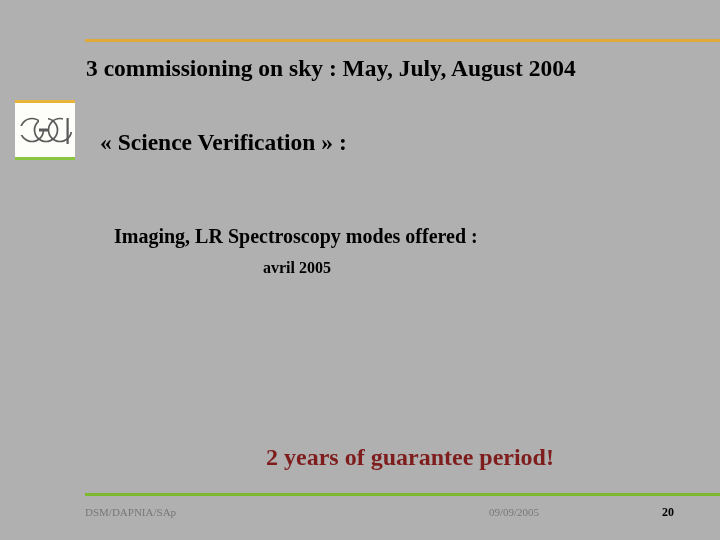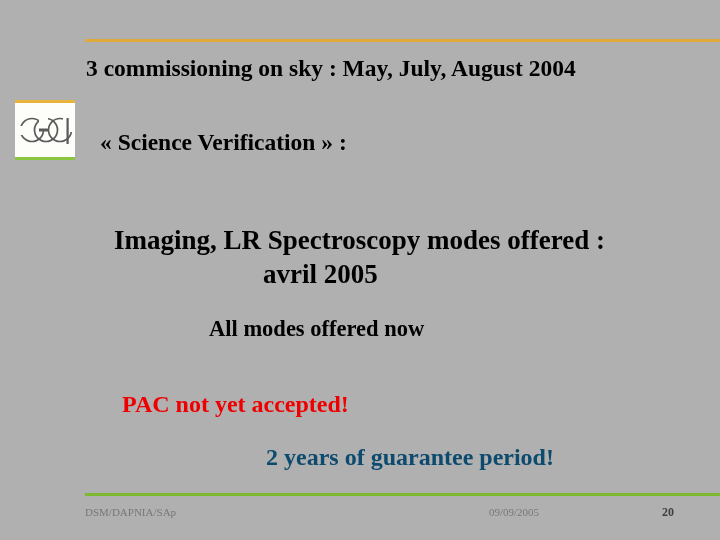--- a/index.html
+++ b/index.html
@@ -77,25 +77,25 @@
     color: #000000;
     font-weight: bold;
     font-family: "Liberation Serif", serif;
     white-space: nowrap;
     line-height: 1.05;
   }
   .l-title      { left: 86px;  top: 56px;  font-size: 23.5px; }
   .l-author     { left: 447px; top: 95px;  font-size: 17.5px; font-weight: bold; }
   .l-sv1        { left: 100px; top: 130px; font-size: 23.5px; text-align: center; }
   .l-sv2        { left: 245px; top: 166px; font-size: 23.5px; }
-  .l-img1       { left: 114px; top: 226px; font-size: 27px; text-align: right; }
-  .l-img2       { left: 263px; top: 260px; font-size: 27px; text-align: center; }
+  .l-img1       { left: 114px; top: 226px; font-size: 20px; text-align: right; }
+  .l-img2       { left: 263px; top: 260px; font-size: 16px; text-align: center; }
   .l-allmodes   { left: 209px; top: 317px; font-size: 22.5px; }
   .l-pac        { left: 122px; top: 392px; font-size: 24px; color: #ef0000; }
-  .l-guarantee  { left: 266px; top: 445px; font-size: 24px; color: #0c4a6e; }
+  .l-guarantee  { left: 266px; top: 445px; font-size: 24px; color: #7f1d1d; }
 
   
   .bottom-rule {
     position: absolute;
     left: 85px;
     top: 493px;
     width: 635px;
     height: 3px;
     background: #7db82e;
   }
@@ -104,21 +104,21 @@
     font-family: Liberation Serif, serif;
     font-size: 11px;
     color: #777777;
     white-space: nowrap;
   }
   .f-left  { left: 85px;  top: 506px; }
   .f-date  { left: 489px; top: 506px; }
   .f-page  {
     left: 662px;
     top: 505px;
-    color: #404040;
+    color: #000000;
     font-weight: bold;
     font-size: 12px;
   }
 </style>
 </head>
 <body>
 
 <div class="slide">
 
   <div class="top-rule"></div>
@@ -138,22 +138,20 @@
       <rect x="0" y="10" width="7" height="9" fill="#fdfdfa"></rect>
       <rect x="20" y="12.5" width="9" height="3" fill="#5a5a5a"></rect>
     </svg>
   </div>
 
   <div class="content">
     <div class="tline l-title">3 commissioning on sky : May, July, August 2004</div>
     <div class="tline l-sv1">« Science Verification » :</div>
     <div class="tline l-img1">Imaging, LR Spectroscopy modes offered :</div>
     <div class="tline l-img2">avril 2005</div>
-    <div class="tline l-allmodes">All modes offered now</div>
-    <div class="tline l-pac">PAC not yet accepted!</div>
     <div class="tline l-guarantee">2 years of guarantee period!</div>
   </div>
 
   <div class="bottom-rule"></div>
   <div class="footer-text f-left">DSM/DAPNIA/SAp</div>
   <div class="footer-text f-date">09/09/2005</div>
   <div class="footer-text f-page">20</div>
 
 </div>
 

